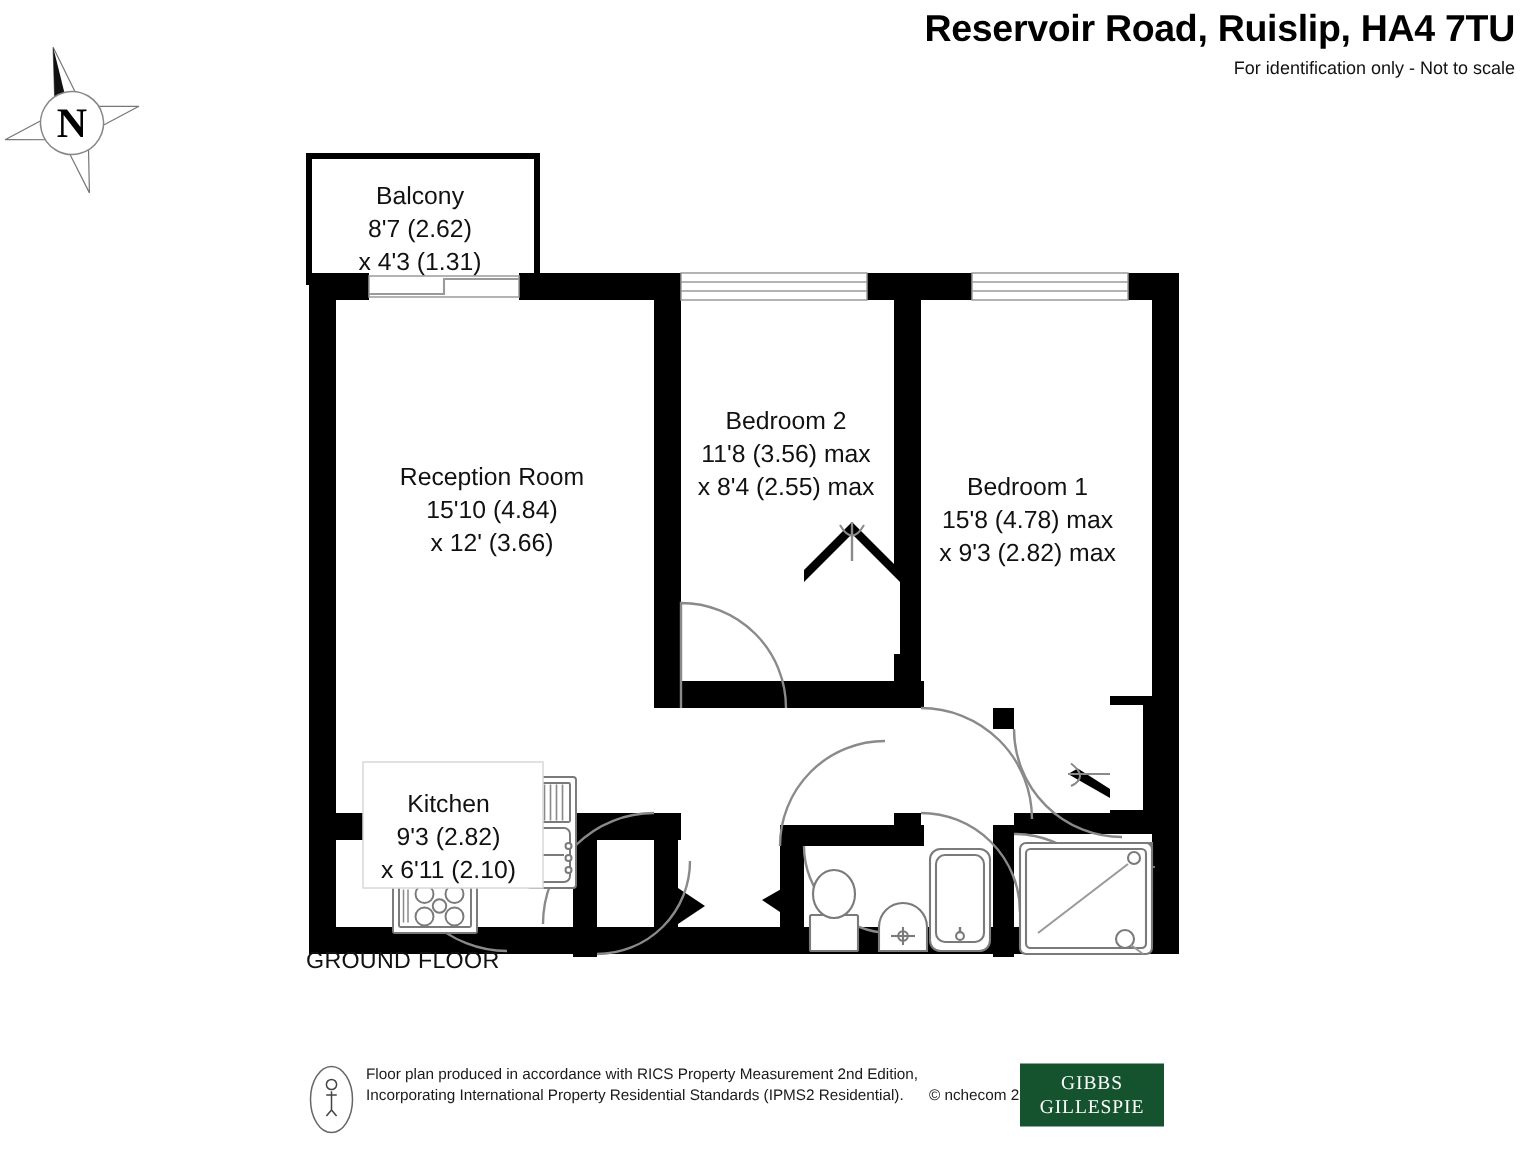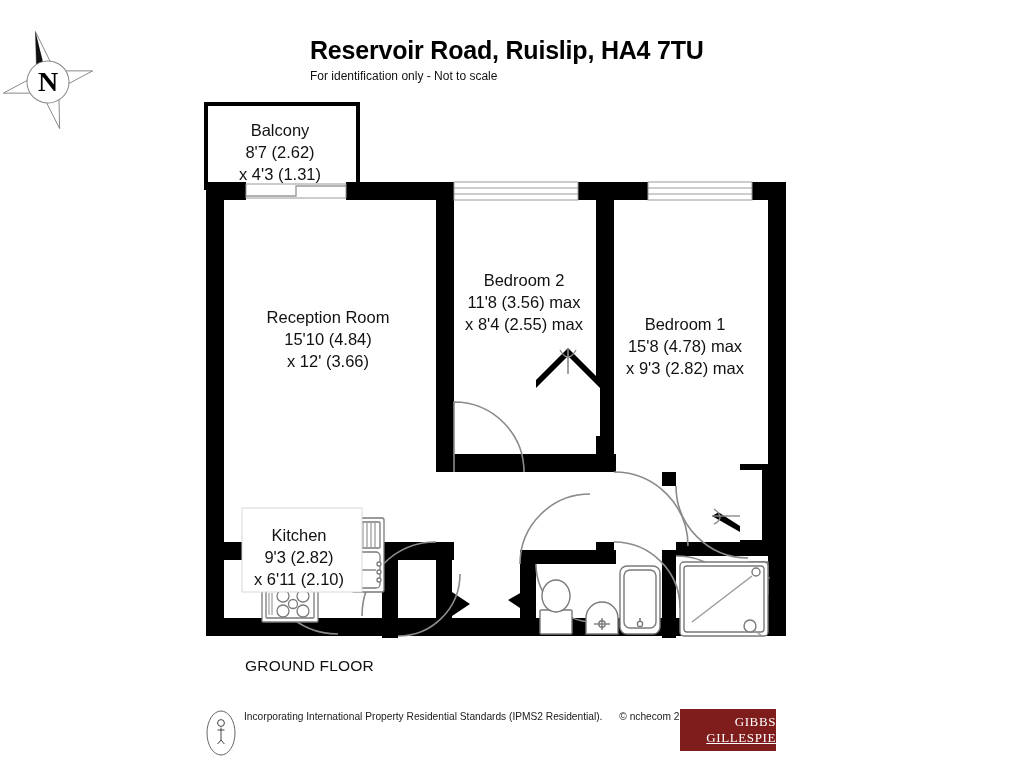--- a/index.html
+++ b/index.html
@@ -6,58 +6,58 @@
   html,body{margin:0;padding:0;}
   body{
     width:1024px;height:768px;
     background:#ffffff;
     font-family:"Liberation Sans", sans-serif;
     color:#1a1a1a;
     position:relative;
     overflow:hidden;
   }
   #header{
-    position:absolute; right:14px; top:6px; width:700px;margin-top:31px;
+    position:absolute; right:14px; top:6px; text-align:right; width:700px;
   }
   #title{
     font-size:25px; font-weight:bold; letter-spacing:-0.2px; color:#000;
     line-height:1.1; white-space:nowrap;
   }
   #area{
     font-size:16.5px; color:#111; margin-top:9px; line-height:1.1;
   }
   #disclaimer{
     font-size:12px; color:#111; margin-top:5px; line-height:1.1;
   }
   #compass{ position:absolute; left:2px; top:26px; width:92px; height:104px; }
   #plan{ position:absolute; left:0px; top:84px; width:820px; height:580px; }
   #groundfloor{
-    position:absolute; left:204px; top:657px;
-    font-size:15.5px; color:#111; letter-spacing:0.2px;margin-left:41px;
+    position:absolute; left:204px; top:632px;
+    font-size:15.5px; color:#111; letter-spacing:0.2px;
   }
   #footer{
     position:absolute; left:206px; top:706px; width:600px; height:56px;
   }
   #footer-icon{ position:absolute; left:0px; top:4px; width:30px; height:46px; }
   #footer-text{
     position:absolute; left:38px; top:4px;
     font-size:10.2px; line-height:1.42; color:#1a1a1a; white-space:nowrap;
   }
   #footer-text .ref{ padding-left:14px; }
   #footer-text .copy{ padding-left:14px; }
   #logo{
     position:absolute; left:474px; top:3px;
-    width:96px; height:42px; background:#7f1d1d;
-    display:flex; flex-direction:column; align-items:flex-end; justify-content:center;
+    width:96px; height:42px; background:#14532d;
+    display:flex; flex-direction:column; align-items:center; justify-content:center;
   }
   #logo div{
     font-family:"Liberation Serif", serif; color:#fff;
     font-size:13px; letter-spacing:0.6px; line-height:1.22;
   }
-  #logo .l2{ font-size:13px;text-decoration:underline; }
+  #logo .l2{ font-size:13px; }
 </style>
 </head>
 <body>
 
 <div id="header">
   <div id="title">Reservoir Road, Ruislip, HA4 7TU</div>
   <div id="disclaimer">For identification only - Not to scale</div>
 </div>
 
 <svg id="compass" viewBox="0 0 92 104">
@@ -303,20 +303,21 @@
 
 <div id="groundfloor">GROUND FLOOR</div>
 
 <div id="footer">
   <svg id="footer-icon" viewBox="0 0 30 46">
     <ellipse cx="15" cy="23" rx="14" ry="22" fill="none" stroke="#666" stroke-width="1"></ellipse>
     <circle cx="15" cy="13" r="3.4" fill="none" stroke="#444" stroke-width="1"></circle>
     <path d="M15 17.5 L15 30 M11.5 20 L18.5 20 M11.6 34 L15 30 L18.4 34" fill="none" stroke="#444" stroke-width="1"></path>
   </svg>
   <div id="footer-text">
+    <div><span>Floor plan produced in accordance with RICS Property Measurement 2nd Edition,</span></div>
     <div>
       <span>Incorporating International Property Residential Standards (IPMS2 Residential).</span>
       <span class="copy">© n­checom 2025.</span>
     </div>
   </div>
   <div id="logo">
     <div class="l1">GIBBS</div>
     <div class="l2">GILLESPIE</div>
   </div>
 </div>

